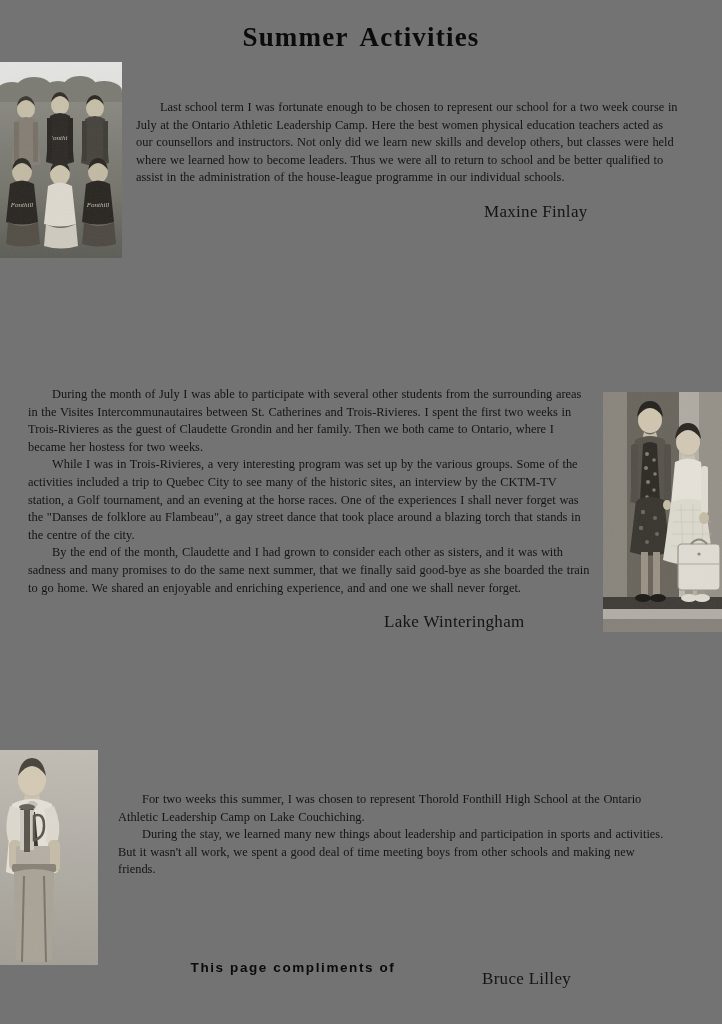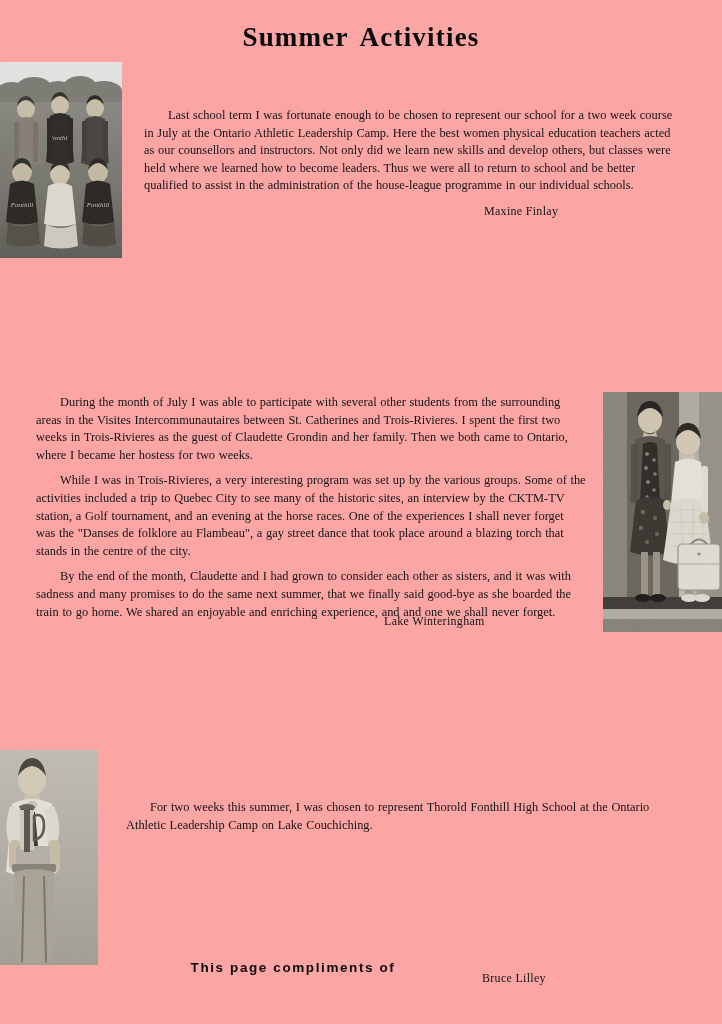--- a/index.html
+++ b/index.html
@@ -13,21 +13,21 @@
     position: relative;
     overflow: hidden;
     font-family: "Liberation Serif", serif;
     color: #111111;
     -webkit-font-smoothing: antialiased;
   }
 
   .page {
     position: absolute;
     inset: 0;
-    background: #fca5a5;
+    background: #737373;
     text-decoration: underline;
   }
 
   
   .page-title {
     position: absolute;
     top: 22px;
     left: 0;
     width: 722px;
     text-align: center;
@@ -43,27 +43,27 @@
   .textblock {
     position: absolute;
     font-family: "Liberation Serif", serif;
     font-size: 12.4px;
     line-height: 17.6px;
     color: #141414;
     text-align: left;
     word-spacing: 0.6px;
   }
   .textblock p {
-    margin: 8px;
+    margin: 0;
     text-indent: 24px;
   }
   .byline {
     position: absolute;
     font-family: "Liberation Serif", serif;
-    font-size: 12px;
+    font-size: 17px;
     line-height: 17.6px;
     color: #141414;
     letter-spacing: 0.3px;
   }
 
   #block-one   { top: 99px;  left: 136px; width: 546px; }
   #byline-one  { top: 203px; left: 484px; }
 
   #block-two   { top: 386px; left: 28px;  width: 566px; }
   #byline-two  { top: 613px; left: 384px; }
@@ -370,19 +370,20 @@
       <path d="M14 122 q20 -6 40 0 l-2 88 q-18 5 -36 0z" fill="#b0aa9e"></path>
       <line x1="24" y1="126" x2="22" y2="212" stroke="#7e7970" stroke-width="2"></line>
       <line x1="44" y1="126" x2="46" y2="212" stroke="#7e7970" stroke-width="2"></line>
       <rect x="0" y="0" width="98" height="215" filter="url(#grain3)" fill="none" opacity="0.5"></rect>
       <rect x="0" y="0" width="98" height="215" fill="#000" opacity="0.04"></rect>
     </svg>
   </div>
 
   <div class="textblock" id="block-three">
     <p>For two weeks this summer, I was chosen to represent Thorold Fonthill High School at the Ontario Athletic Leadership Camp on Lake Couchiching.</p>
+    <p>During the stay, we learned many new things about leadership and participation in sports and activities.  But it wasn't all work, we spent a good deal of time meeting boys from other schools and making new friends.</p>
   </div>
   <div class="byline" id="byline-three">Bruce Lilley</div>
 
   <div class="footer" id="footer-line1">This page compliments of</div>
 
 
 </div>
 
 </body></html>

